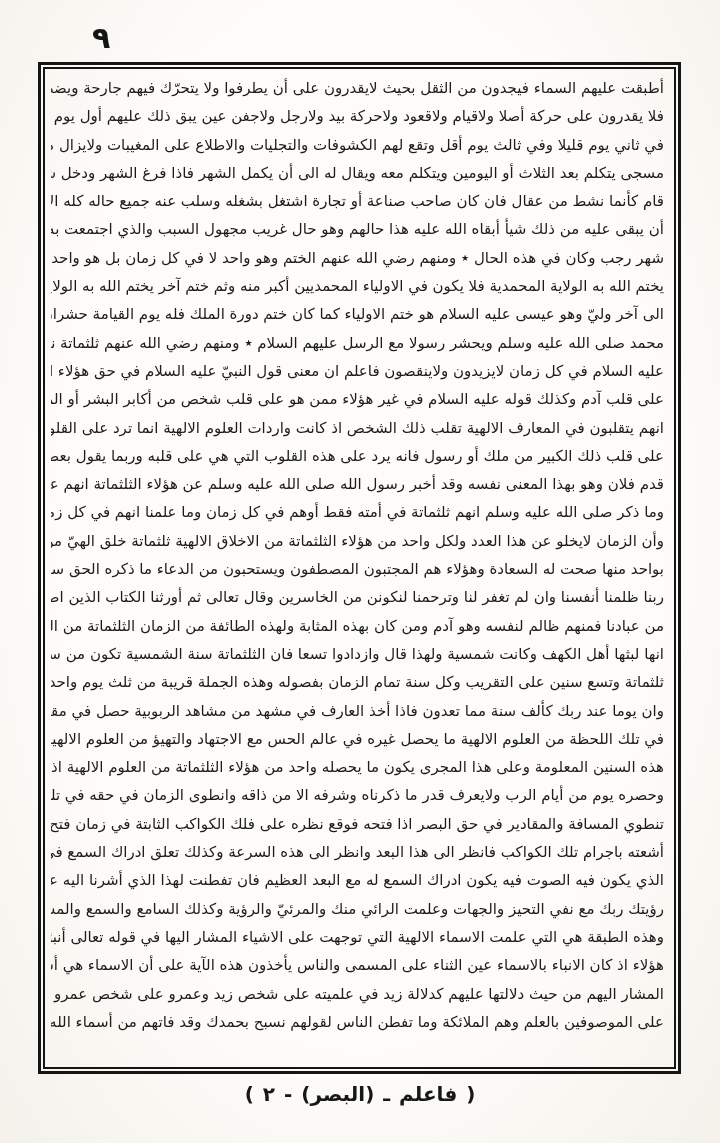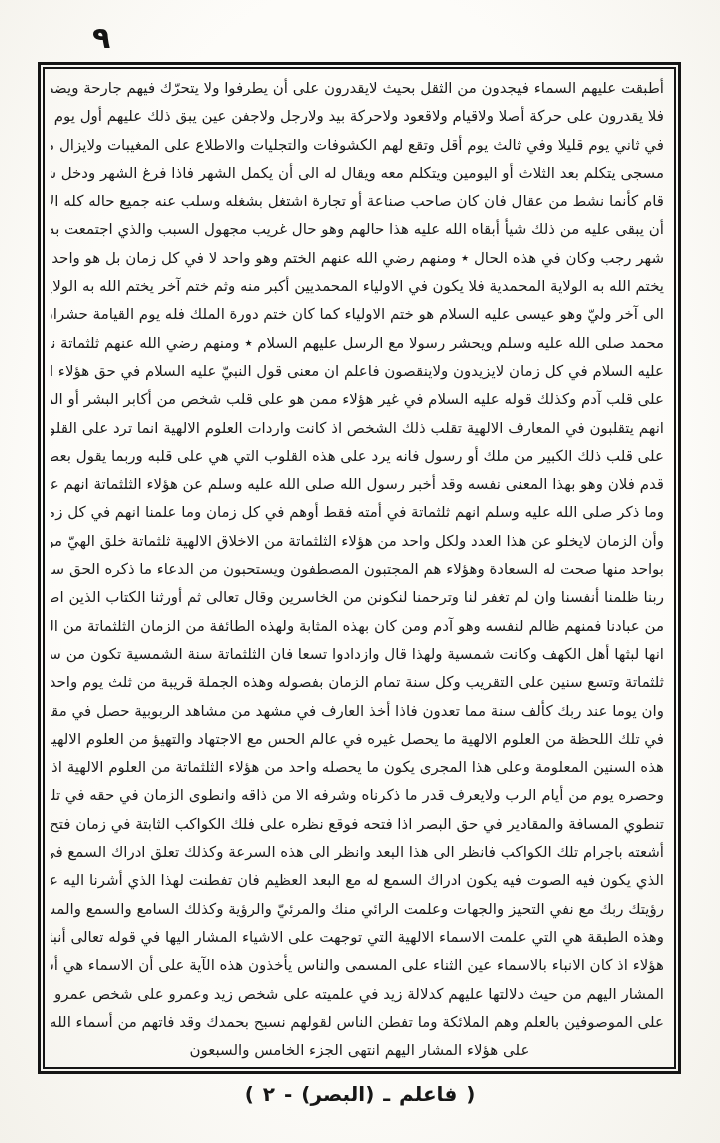--- a/index.html
+++ b/index.html
@@ -112,21 +112,20 @@
           <div class="text-line">هذه السنين المعلومة وعلى هذا المجرى يكون ما يحصله واحد من هؤلاء الثلثماتة من العلوم الالهية اذا اختطف عن نفسه</div>
           <div class="text-line">وحصره يوم من أيام الرب ولايعرف قدر ما ذكرناه وشرفه الا من ذاقه وانطوى الزمان في حقه في تلك اللحظة كما</div>
           <div class="text-line">تنطوي المسافة والمقادير في حق البصر اذا فتحه فوقع نظره على فلك الكواكب الثابتة في زمان فتح عينه اتصلت</div>
           <div class="text-line">أشعته باجرام تلك الكواكب فانظر الى هذا البعد وانظر الى هذه السرعة وكذلك تعلق ادراك السمع في الزمان</div>
           <div class="text-line">الذي يكون فيه الصوت فيه يكون ادراك السمع له مع البعد العظيم فان تفطنت لهذا الذي أشرنا اليه علمت معنى</div>
           <div class="text-line">رؤيتك ربك مع نفي التحيز والجهات وعلمت الرائي منك والمرئيّ والرؤية وكذلك السامع والسمع والمسموع</div>
           <div class="text-line">وهذه الطبقة هي التي علمت الاسماء الالهية التي توجهت على الاشياء المشار اليها في قوله تعالى أنبئوني بأسماء</div>
           <div class="text-line">هؤلاء اذ كان الانباء بالاسماء عين الثناء على المسمى والناس يأخذون هذه الآية على أن الاسماء هي أسماء</div>
           <div class="text-line">المشار اليهم من حيث دلالتها عليهم كدلالة زيد في علميته على شخص زيد وعمرو على شخص عمرو وأي فخر في ذلك</div>
           <div class="text-line">على الموصوفين بالعلم وهم الملائكة وما تفطن الناس لقولهم نسبح بحمدك وقد فاتهم من أسماء الله تعالى ما توجهت</div>
-          <div class="text-line">على هؤلاء المشار اليهم    انتهى الجزء الخامس والسبعون</div>
         </div>
     </div>
   </div>
 
   <div class="footer">
     <span>(</span>
     <span>٢</span>
     <span>-</span>
     <span>(البصر)</span>
     <span>ـ</span>

